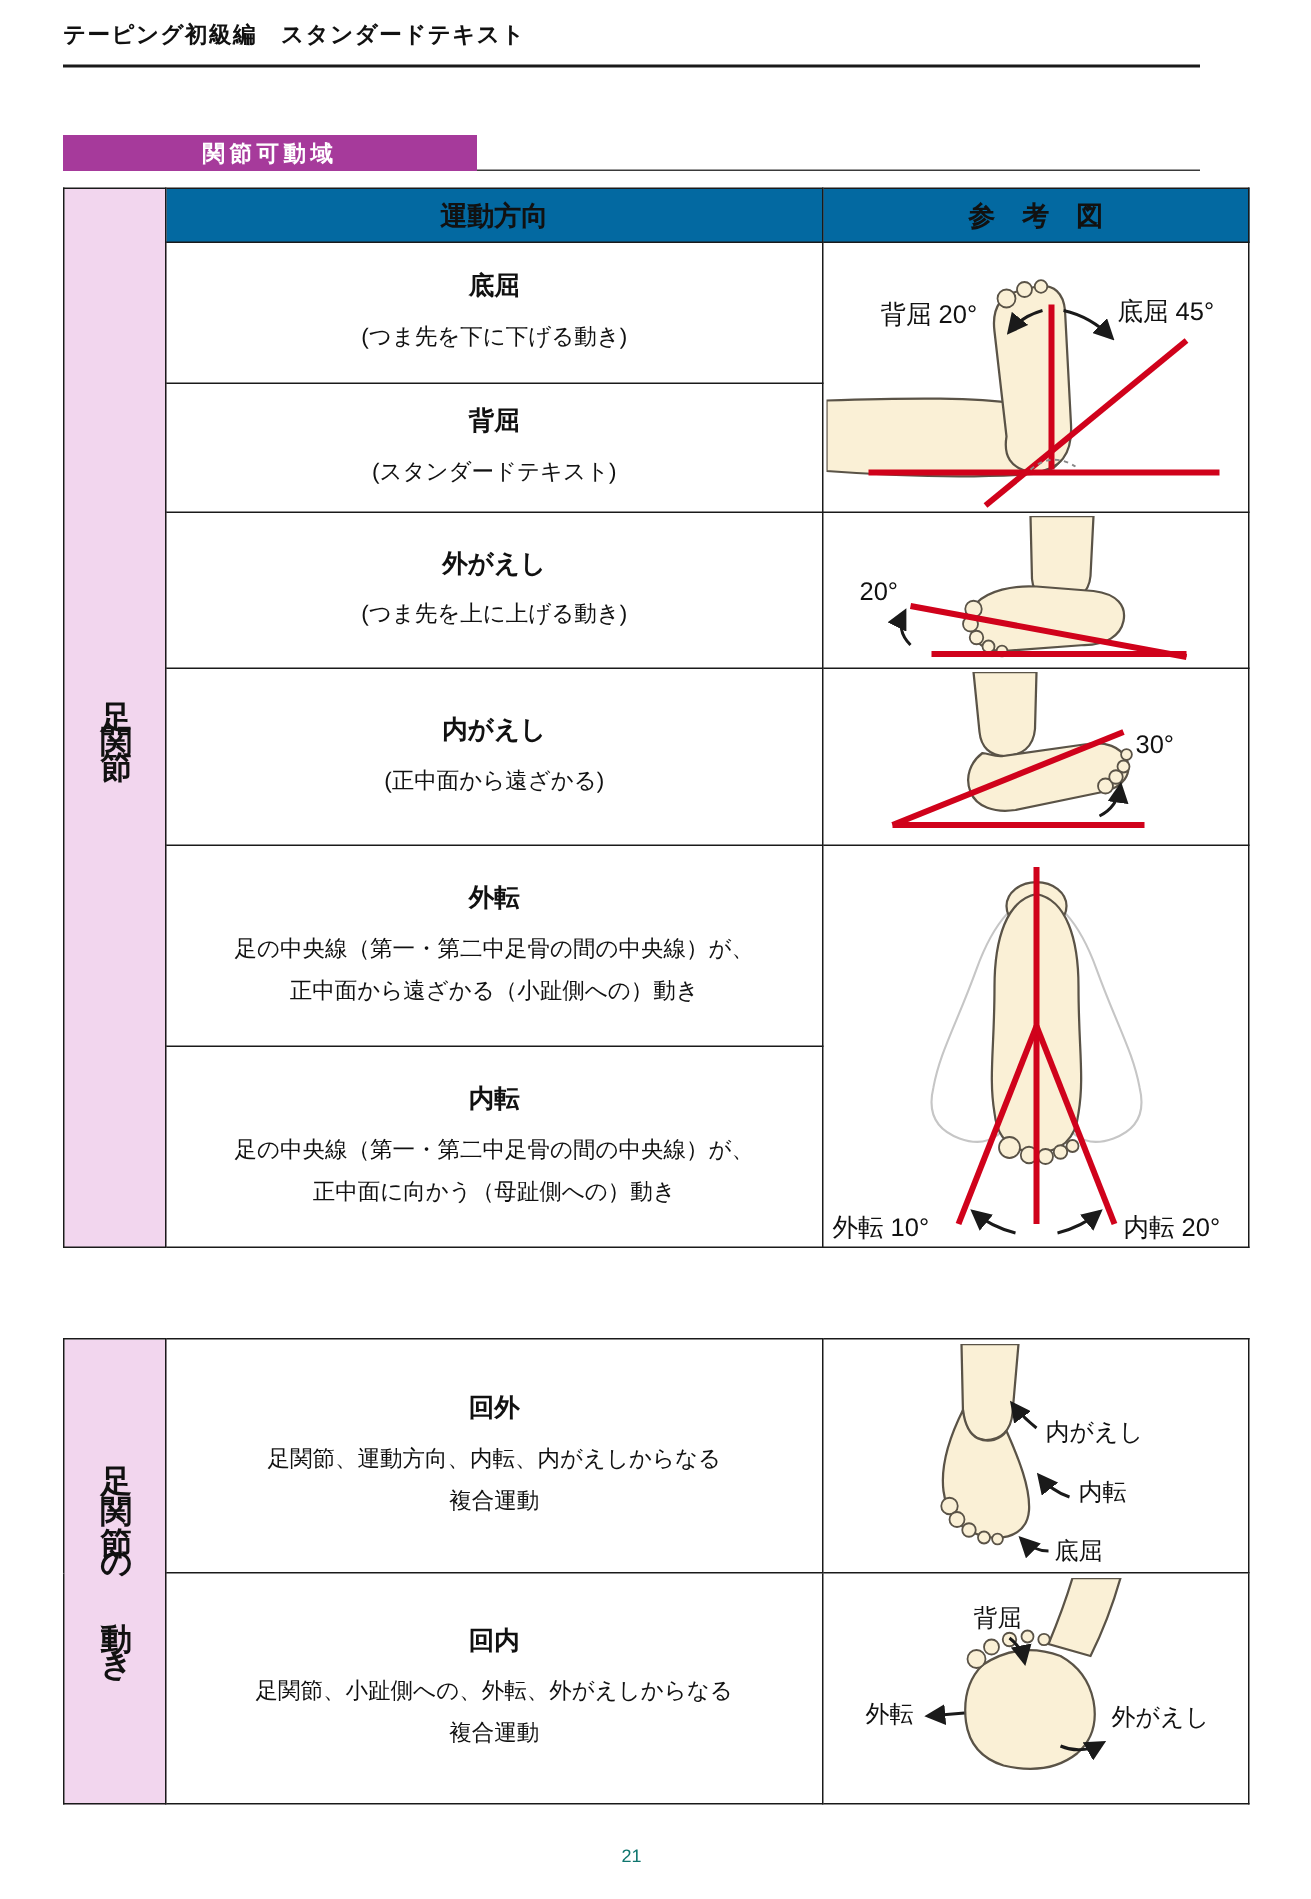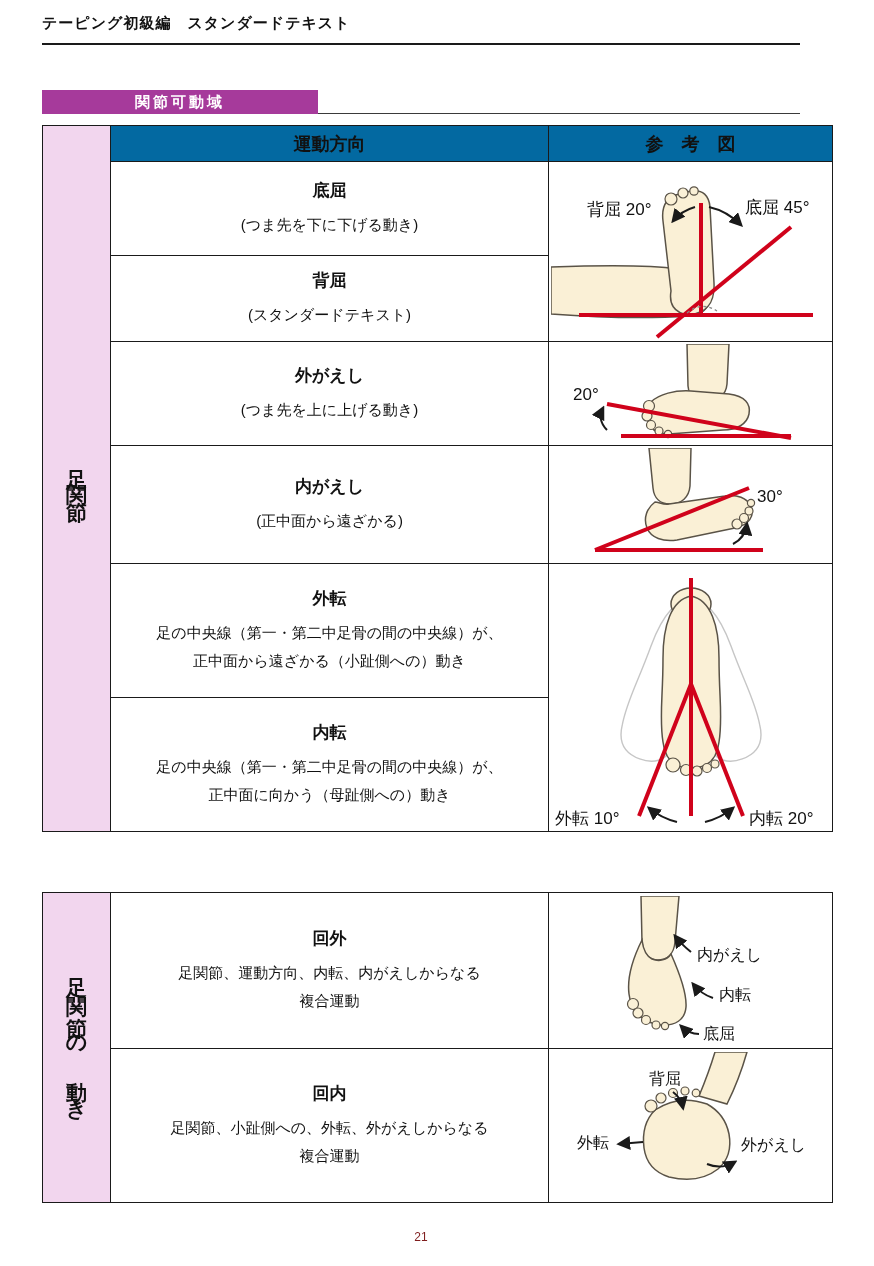--- a/index.html
+++ b/index.html
@@ -40,21 +40,21 @@
   .col-header { background:#0369a1; font-weight:700; font-size:18px; text-align:center; }
 
   .motion-cell { text-align:center; padding:6px 10px; }
   .motion-title { font-weight:700; font-size:17px; }
   .motion-desc { font-size:15px; margin-top:9px; white-space:pre-line; line-height:1.85; }
 
   .fig-cell { text-align:right; padding:0; }
   .fig-cell svg { display:block; margin:0 auto; }
   svg text { font-family:"Liberation Sans","DejaVu Sans",sans-serif; fill:#111; }
 
-  .page-number { position:absolute; bottom:22px; left:0; right:0; text-align:center; font-size:12px; color:#7f1d1d; }
+  .page-number { position:absolute; bottom:22px; left:0; right:0; text-align:center; font-size:12px; color:#0f766e; }
 </style>
 </head>
 <body>
 
 <svg width="0" height="0" style="position:absolute" aria-hidden="true">
   <defs>
     <marker id="arr" viewBox="0 0 10 10" refX="8" refY="5" markerWidth="7" markerHeight="7" orient="auto">
       <path d="M0,0 L10,5 L0,10 Z" fill="#1a1a1a"></path>
     </marker>
   </defs>

